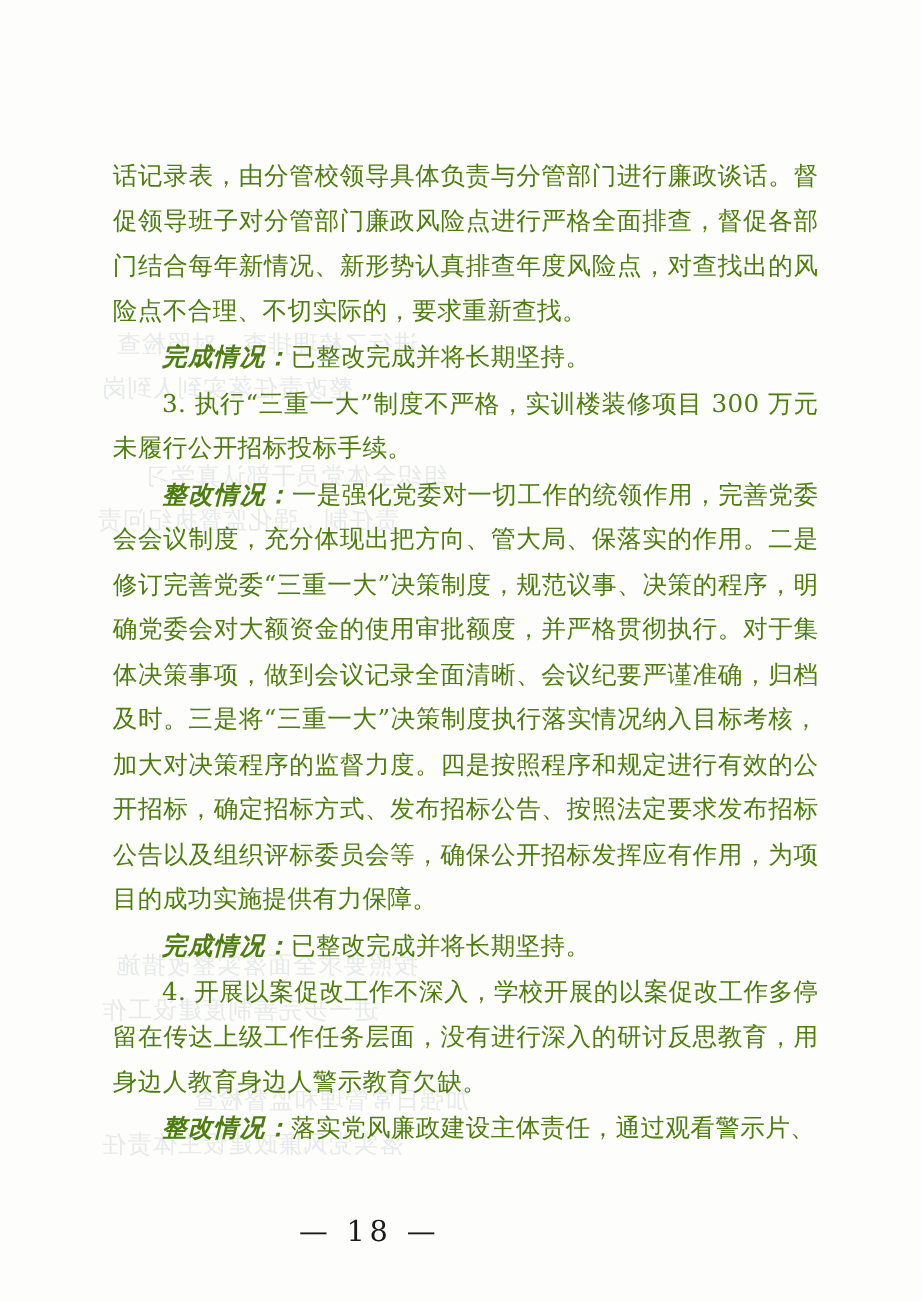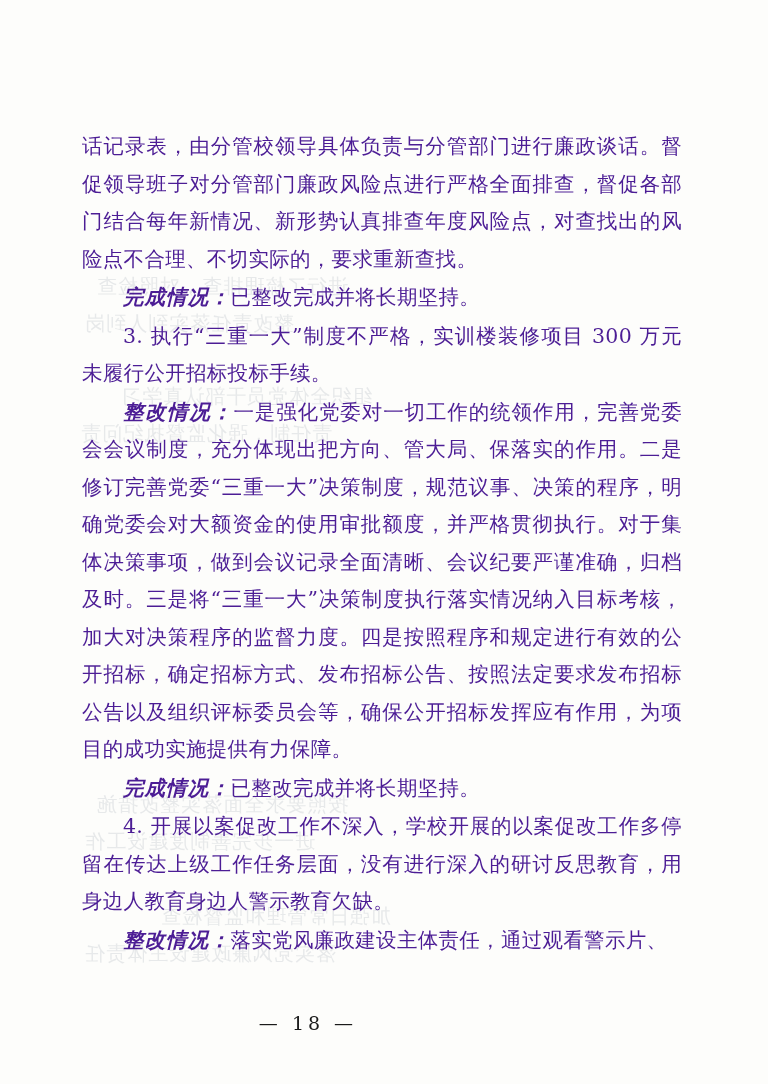--- a/index.html
+++ b/index.html
@@ -23,43 +23,43 @@
     height: 1084px;
     background: #fdfdfb;
   }
   .content {
     position: absolute;
     left: 82px;
     top: 128px;
     width: 600px;
   }
   p {
-    margin: 0 0 1px 0;
+    margin: 0 0 1px 12px;
     font-size: 20.5px;
     line-height: 37.5px;
     letter-spacing: 0.3px;
     text-align: justify;
     text-justify: inter-ideograph;
-    color: #4c1d95;
+    color: #4d7c0f;
   }
   p.indent {
     text-indent: 41px;
   }
   .bold-label {
     font-weight: bold;
     letter-spacing: 1px;
     font-style: italic;
   }
   .pagenum {
     position: absolute;
     left: 0;
     top: 1012px;
     width: 616px;
     text-align: center;
-    font-size: 19px;
+    font-size: 24px;
     letter-spacing: 4px;
     color: #1a1a1a;
     font-family: "DejaVu Serif", "Liberation Serif", serif;
   }
   
   .ghost {
     position: absolute;
     color: rgba(120, 132, 150, 0.16);
     font-size: 20px;
     line-height: 37px;

